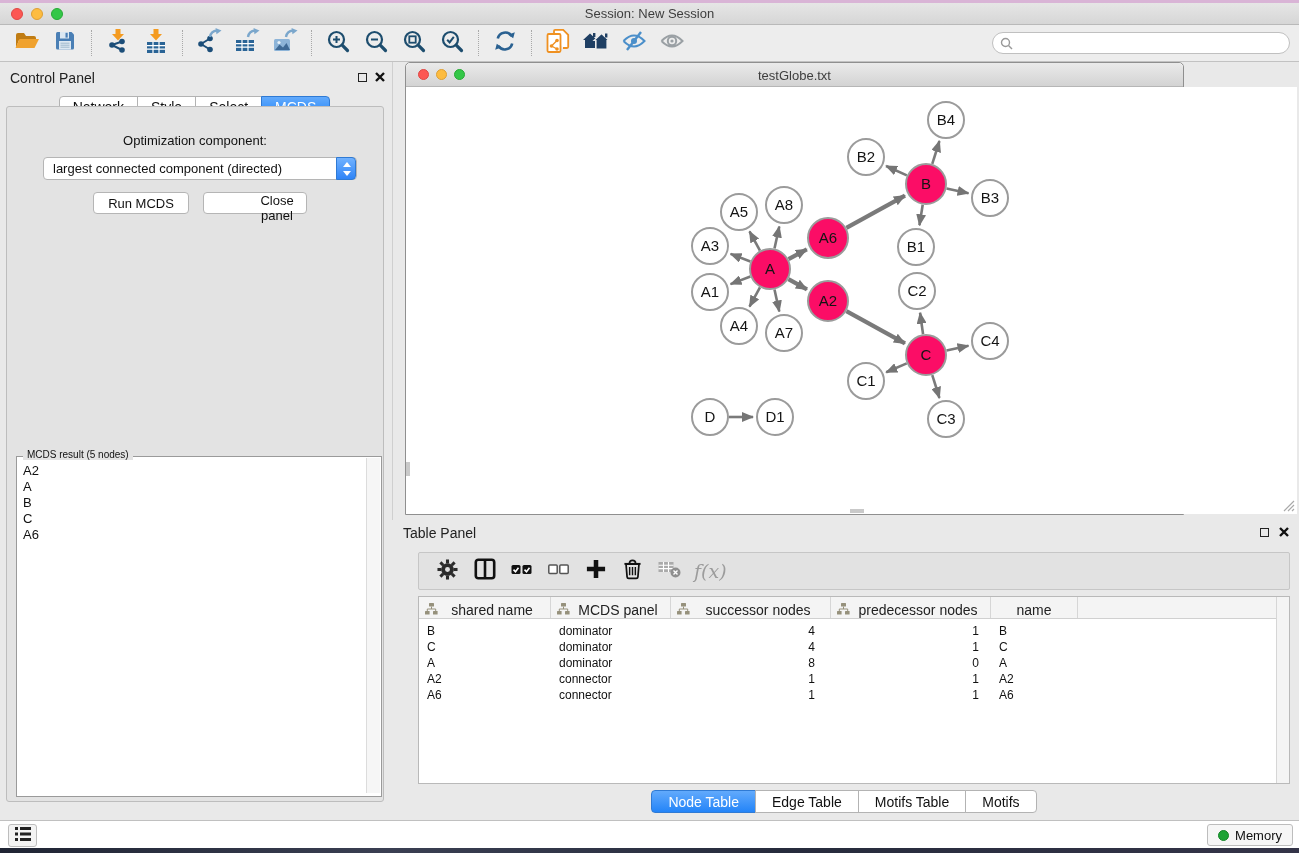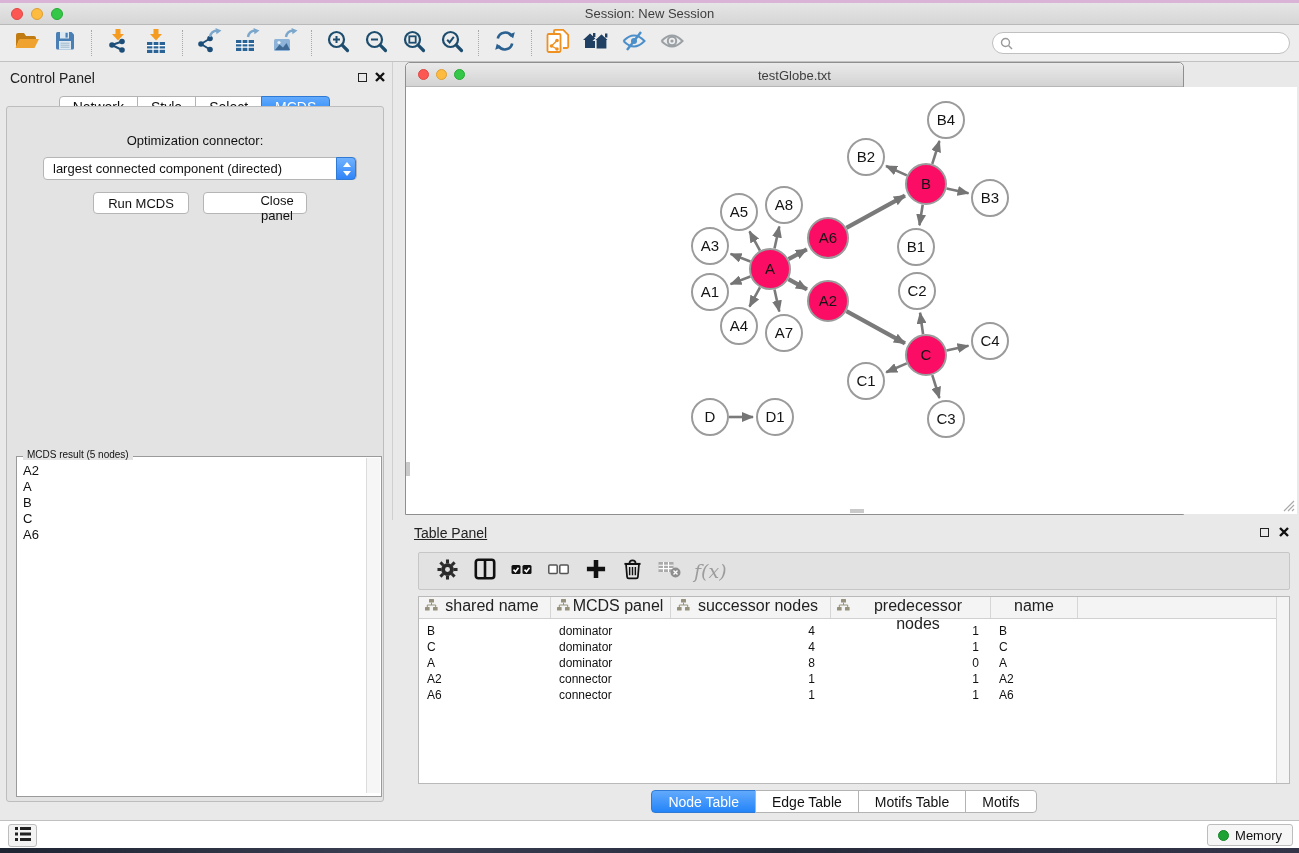--- a/index.html
+++ b/index.html
@@ -73,30 +73,30 @@
   .net-titlebar { position:absolute; left:0; top:0; width:100%; height:24px;
     background:linear-gradient(#eaeaea,#d3d3d3); border-bottom:1px solid #b6b6b6; border-radius:5px 5px 0 0; }
   .net-titlebar .tl { top:6px; width:11px; height:11px; }
   .net-canvas { position:absolute; left:0; top:24px; width:891px; height:427px; background:#fff; }
   .vscroll-thumb { position:absolute; left:0; top:375px; width:4px; height:14px; background:#c9c9c9; }
   .hscroll-thumb { position:absolute; left:444px; bottom:1px; width:14px; height:4px; background:#c9c9c9; }
   .resize-grip { position:absolute; right:2px; bottom:2px; width:13px; height:13px; }
 
   
   .table-panel { position:absolute; left:0; top:458px; width:909px; height:300px; background:#e9e9e9; }
-  .tp-title { position:absolute; left:24px; top:5px;text-decoration:underline; }
+  .tp-title { position:absolute; left:13px; top:5px; }
   .tp-toolbar { position:absolute; left:28px; top:32px; width:872px; height:38px; background:#e2e2e2;
     border:1px solid #c6c6c6; border-radius:2px; display:flex; align-items:center; padding-left:10px; }
   .tp-toolbar .tbtn { width:37px; }
   .fx-label { font-family:"DejaVu Serif", serif; font-style:italic; font-size:19px; color:#9c9c9c;
     margin-left:6px; }
   .datatable { position:absolute; left:28px; top:76px; width:872px; height:188px; background:#fff;
     border:1px solid #b9b9b9; }
   .thead { display:flex; height:22px; background:#f4f4f4; border-bottom:1px solid #d0d0d0; }
-  .th { display:flex; align-items:flex-start; border-right:1px solid #d6d6d6; font-size:16px; color:#222;
+  .th { display:flex; align-items:flex-end; border-right:1px solid #d6d6d6; font-size:14px; color:#222;
     padding:0 4px; }
   .th .icn { flex:0 0 auto; margin-left:2px; }
   .th .txt { flex:1; text-align:center; }
   .trow { display:flex; height:16px; align-items:center; }
   .trow:first-of-type { margin-top:4px; }
   .td { font-size:12px; color:#111; padding:0 8px; white-space:nowrap; }
   .table-vscroll { position:absolute; right:0; top:0; width:13px; height:186px; background:#f4f4f4;
     border-left:1px solid #d6d6d6; }
   .tp-tabs { position:absolute; left:0; top:270px; width:909px; display:flex; justify-content:center; }
   .tp-tabs .seg { padding:3px 16px; height:23px; }
@@ -303,21 +303,21 @@
           <path d="M1 1 L9 9 M9 1 L1 9" stroke="#111" stroke-width="2.4"></path>
         </svg>
       </span>
     <div class="cp-tabs" id="cp-tabs">
         <button class="seg">Network</button>
         <button class="seg">Style</button>
         <button class="seg">Select</button>
         <button class="seg seg-active">MCDS</button>
       </div>
     <div class="cp-content">
-      <div class="opt-label">Optimization connector:</div>
+      <div class="opt-label">Optimization component:</div>
       <div class="dropdown">
         <span class="val">largest connected component (directed)</span>
         <span class="stepper">
           <svg width="12" height="16" viewBox="0 0 12 16">
               <path d="M6 1 L10 6 H2 Z" fill="#fff"></path>
               <path d="M6 15 L2 10 H10 Z" fill="#fff"></path>
             </svg>
         </span>
       </div>
       <button class="cp-btn" style="left:86px; top:85px; width:96px;">Run MCDS</button>

